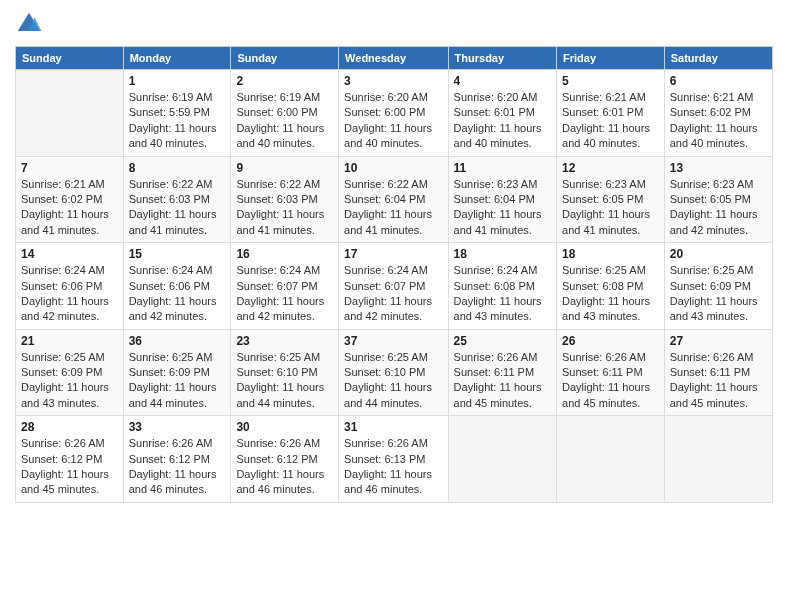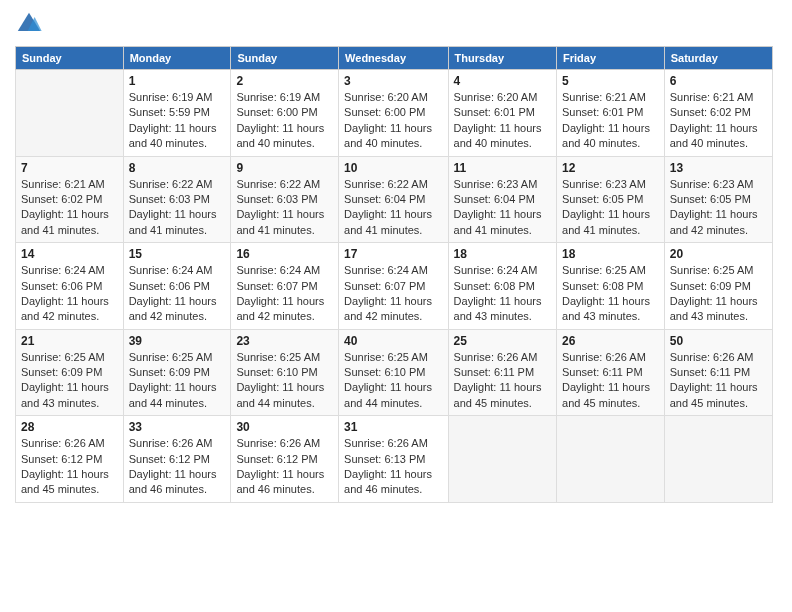--- a/index.html
+++ b/index.html
@@ -282,56 +282,56 @@
         </tr>
         <tr>
           <td>
             <span class="day-number">21</span>
             <div class="day-info" style="white-space: pre-line;">Sunrise: 6:25 AM
 Sunset: 6:09 PM
 Daylight: 11 hours
 and 43 minutes.</div>
           </td>
           <td>
-            <span class="day-number">39</span>
+            <span class="day-number">36</span>
             <div class="day-info" style="white-space: pre-line;">Sunrise: 6:25 AM
 Sunset: 6:09 PM
 Daylight: 11 hours
 and 44 minutes.</div>
           </td>
           <td>
             <span class="day-number">23</span>
             <div class="day-info" style="white-space: pre-line;">Sunrise: 6:25 AM
 Sunset: 6:10 PM
 Daylight: 11 hours
 and 44 minutes.</div>
           </td>
           <td>
-            <span class="day-number">40</span>
+            <span class="day-number">37</span>
             <div class="day-info" style="white-space: pre-line;">Sunrise: 6:25 AM
 Sunset: 6:10 PM
 Daylight: 11 hours
 and 44 minutes.</div>
           </td>
           <td>
             <span class="day-number">25</span>
             <div class="day-info" style="white-space: pre-line;">Sunrise: 6:26 AM
 Sunset: 6:11 PM
 Daylight: 11 hours
 and 45 minutes.</div>
           </td>
           <td>
             <span class="day-number">26</span>
             <div class="day-info" style="white-space: pre-line;">Sunrise: 6:26 AM
 Sunset: 6:11 PM
 Daylight: 11 hours
 and 45 minutes.</div>
           </td>
           <td>
-            <span class="day-number">50</span>
+            <span class="day-number">27</span>
             <div class="day-info" style="white-space: pre-line;">Sunrise: 6:26 AM
 Sunset: 6:11 PM
 Daylight: 11 hours
 and 45 minutes.</div>
           </td>
         </tr>
         <tr>
           <td>
             <span class="day-number">28</span>
             <div class="day-info" style="white-space: pre-line;">Sunrise: 6:26 AM

